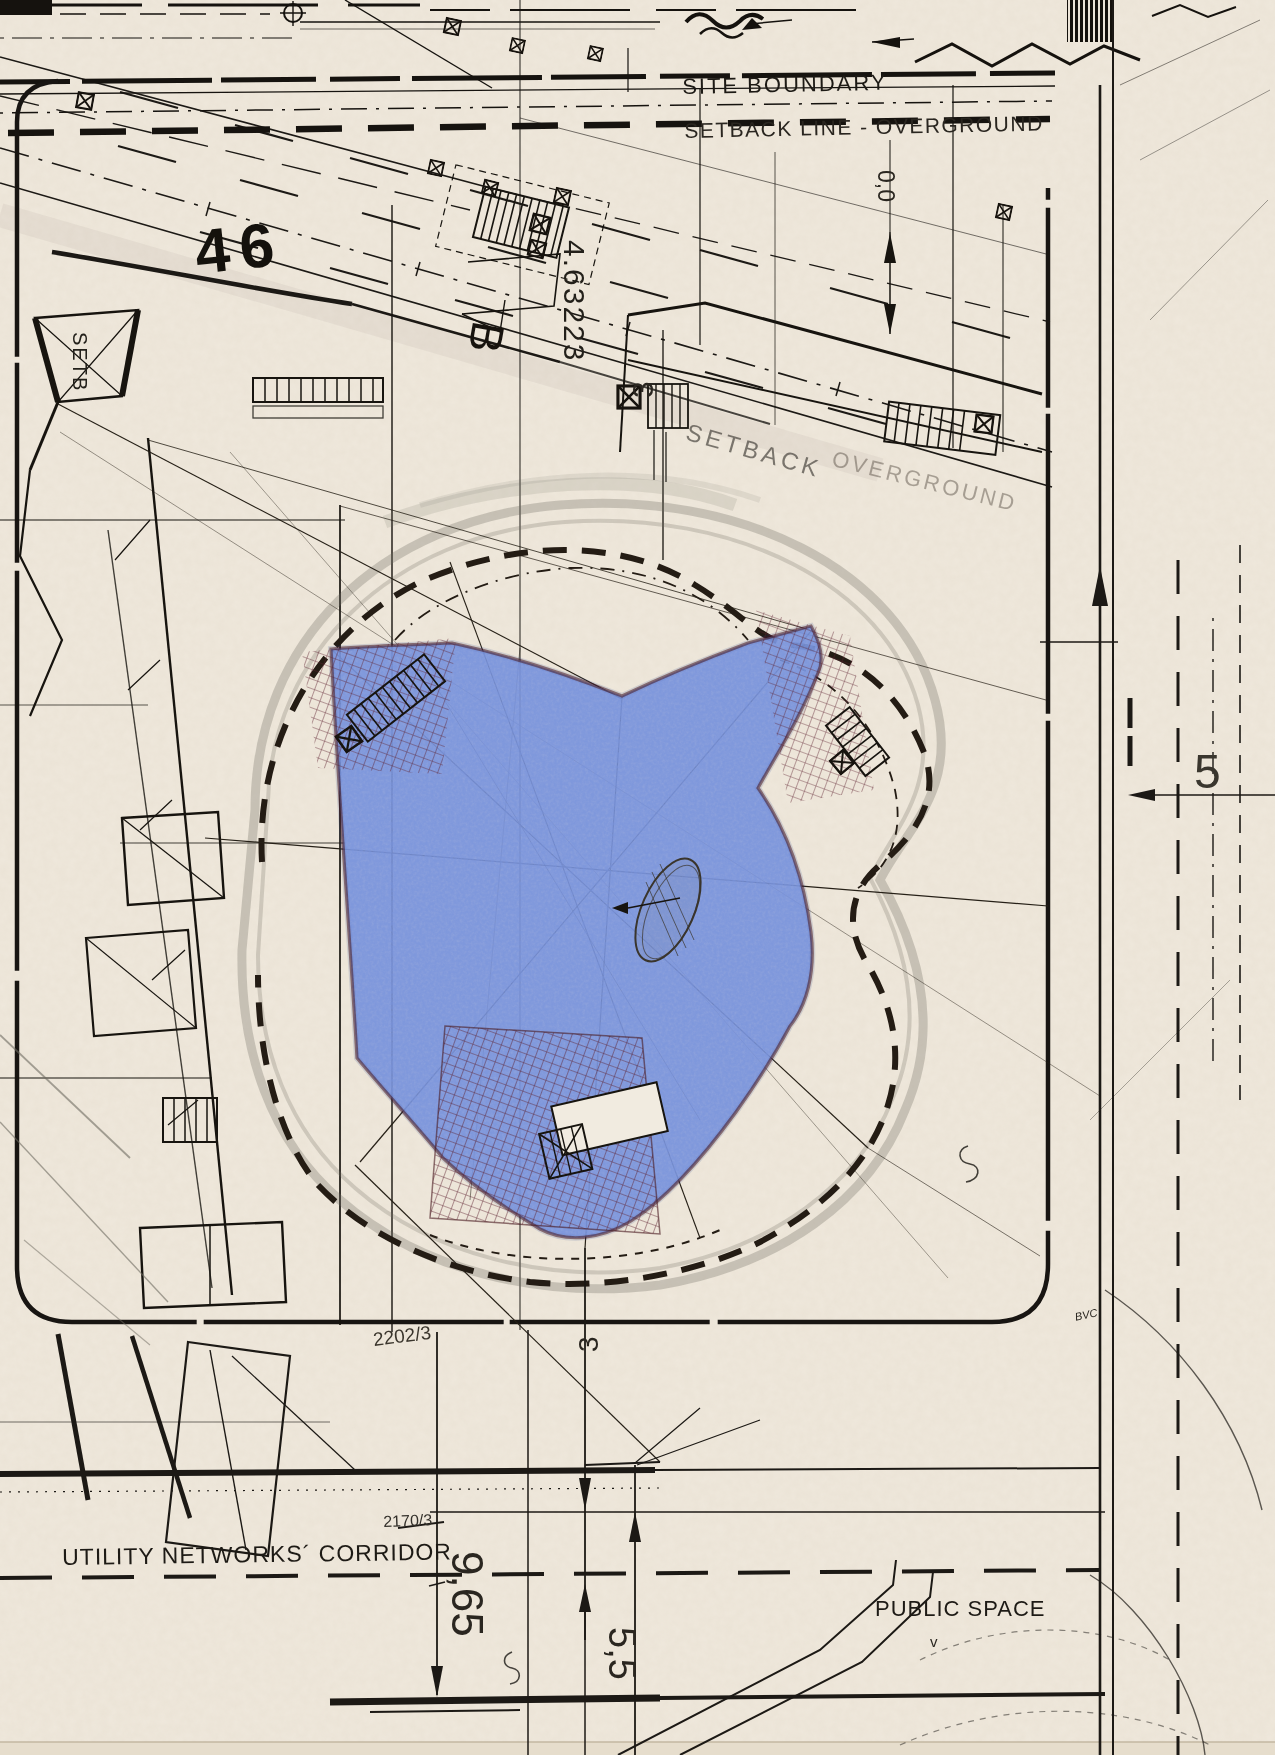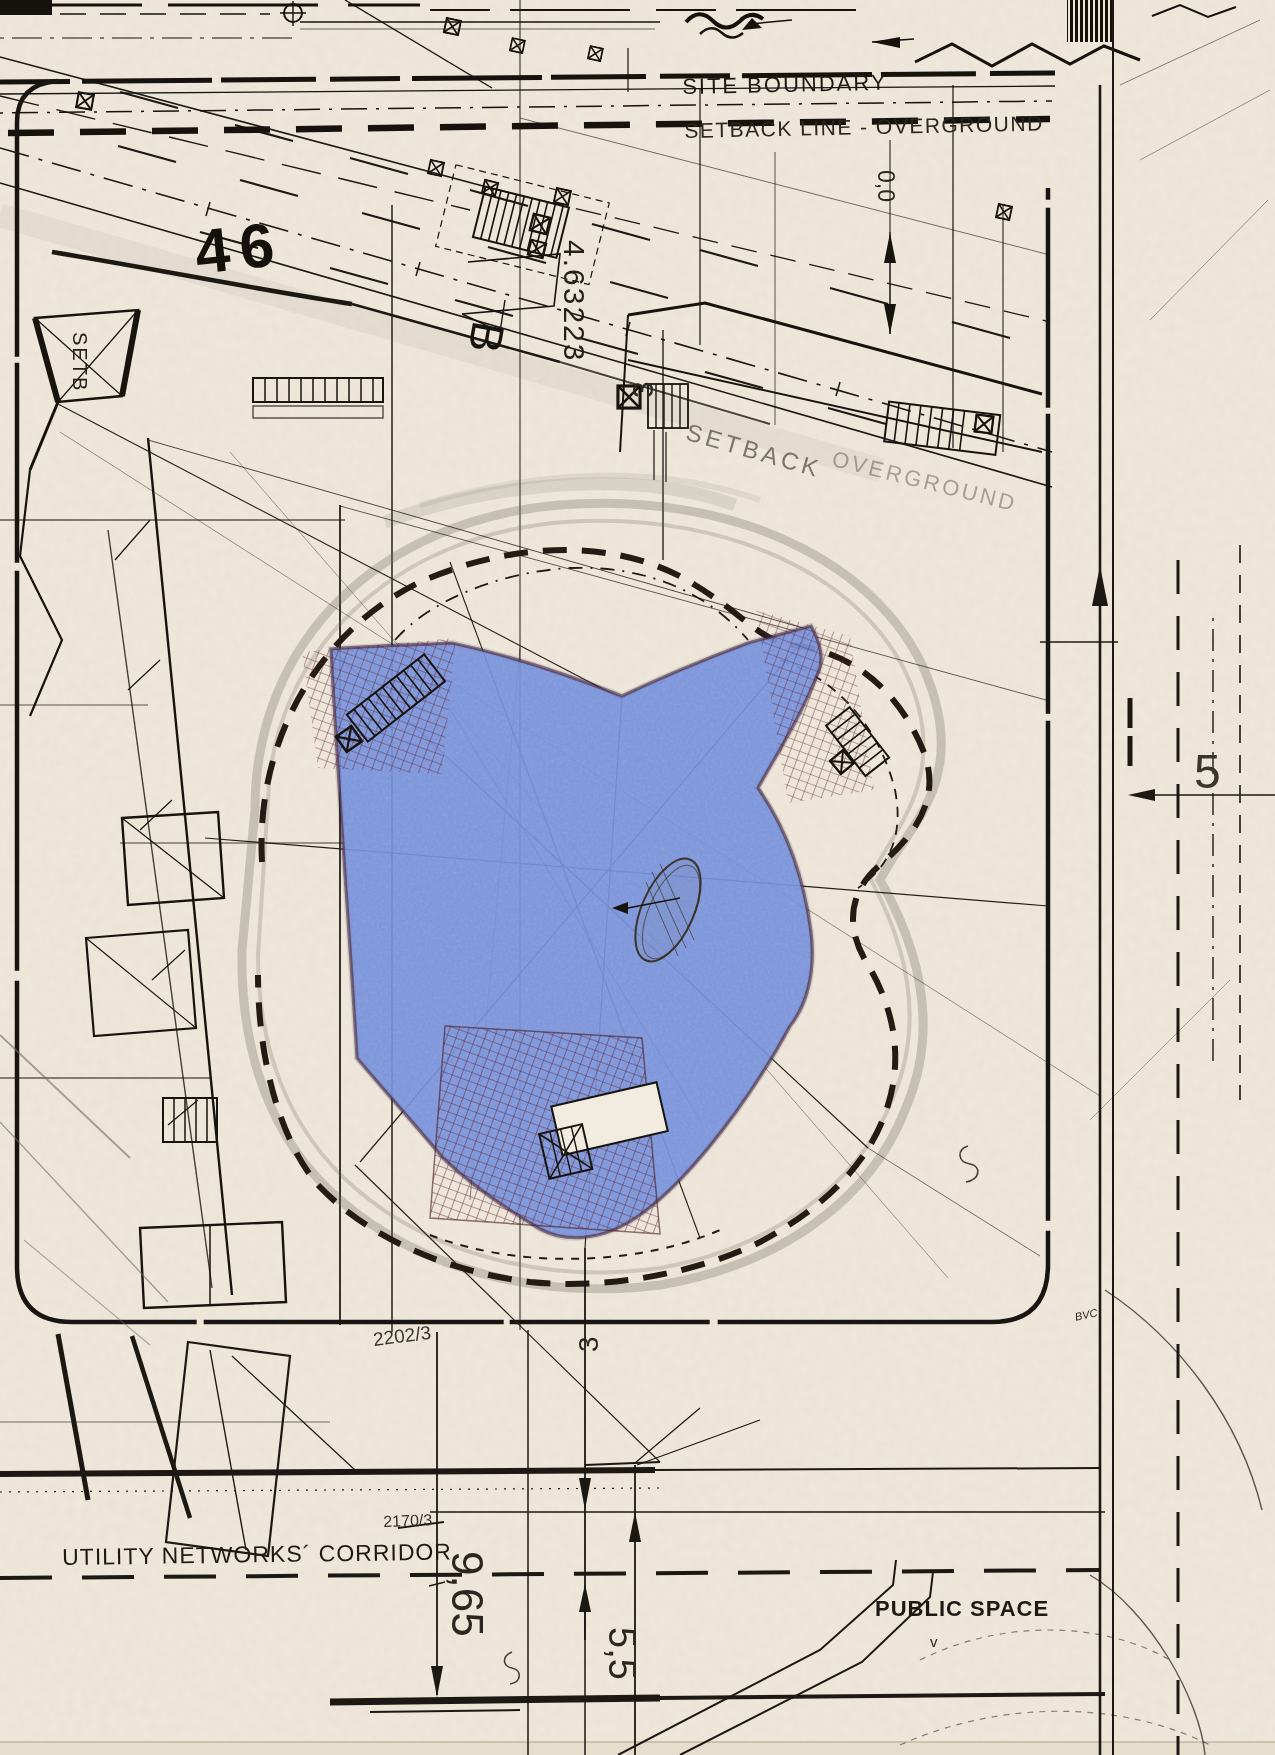--- a/index.html
+++ b/index.html
@@ -332,17 +332,17 @@
   <span class="lbl" style="left:628px;top:398px;font-size:30px;transform:rotate(-90deg);color:#2a2620;">3</span>
   <span class="lbl" style="left:690px;top:420px;font-size:24px;letter-spacing:4px;transform:rotate(16deg);color:rgba(45,42,36,0.6);">SETBACK</span>
   <span class="lbl" style="left:835px;top:448px;font-size:22px;letter-spacing:3px;transform:rotate(14deg);color:rgba(70,60,50,0.42);">OVERGROUND</span>
   <span class="lbl" style="left:1194px;top:748px;font-size:48px;color:#3a362e;">5</span>
   <span class="lbl" style="left:372px;top:1330px;font-size:19px;transform:rotate(-7deg);color:#3a352c;">2202/3</span>
   <span class="lbl" style="left:575px;top:1352px;font-size:28px;transform:rotate(-90deg);color:#2a2620;">3</span>
   <span class="lbl" style="left:1074px;top:1312px;font-size:11px;font-style:italic;transform:rotate(-12deg);color:#2a2620;">BVC</span>
   <span class="lbl" style="left:383px;top:1514px;font-size:16px;transform:rotate(-2deg);color:#33302a;">2170/3</span>
   <span class="lbl" style="left:489px;top:1551px;font-size:44px;transform:rotate(90deg);color:#2a2620;">9,65</span>
   <span class="lbl" style="left:62px;top:1546px;font-size:23px;letter-spacing:1px;transform:rotate(-0.8deg);color:#1d1a15;">UTILITY NETWORKS´ CORRIDOR</span>
-  <span class="lbl" style="left:875px;top:1598px;font-size:22px;letter-spacing:1px;color:#1d1a15;font-weight:bold;">PUBLIC SPACE</span>
+  <span class="lbl" style="left:875px;top:1598px;font-size:22px;letter-spacing:1px;color:#1d1a15;">PUBLIC SPACE</span>
   <span class="lbl" style="left:930px;top:1634px;font-size:15px;color:#2a2620;">v</span>
   <span class="lbl" style="left:641px;top:1627px;font-size:38px;transform:rotate(90deg);color:#2a2620;">5,5</span>
 
 </div>
 
 </body></html>

